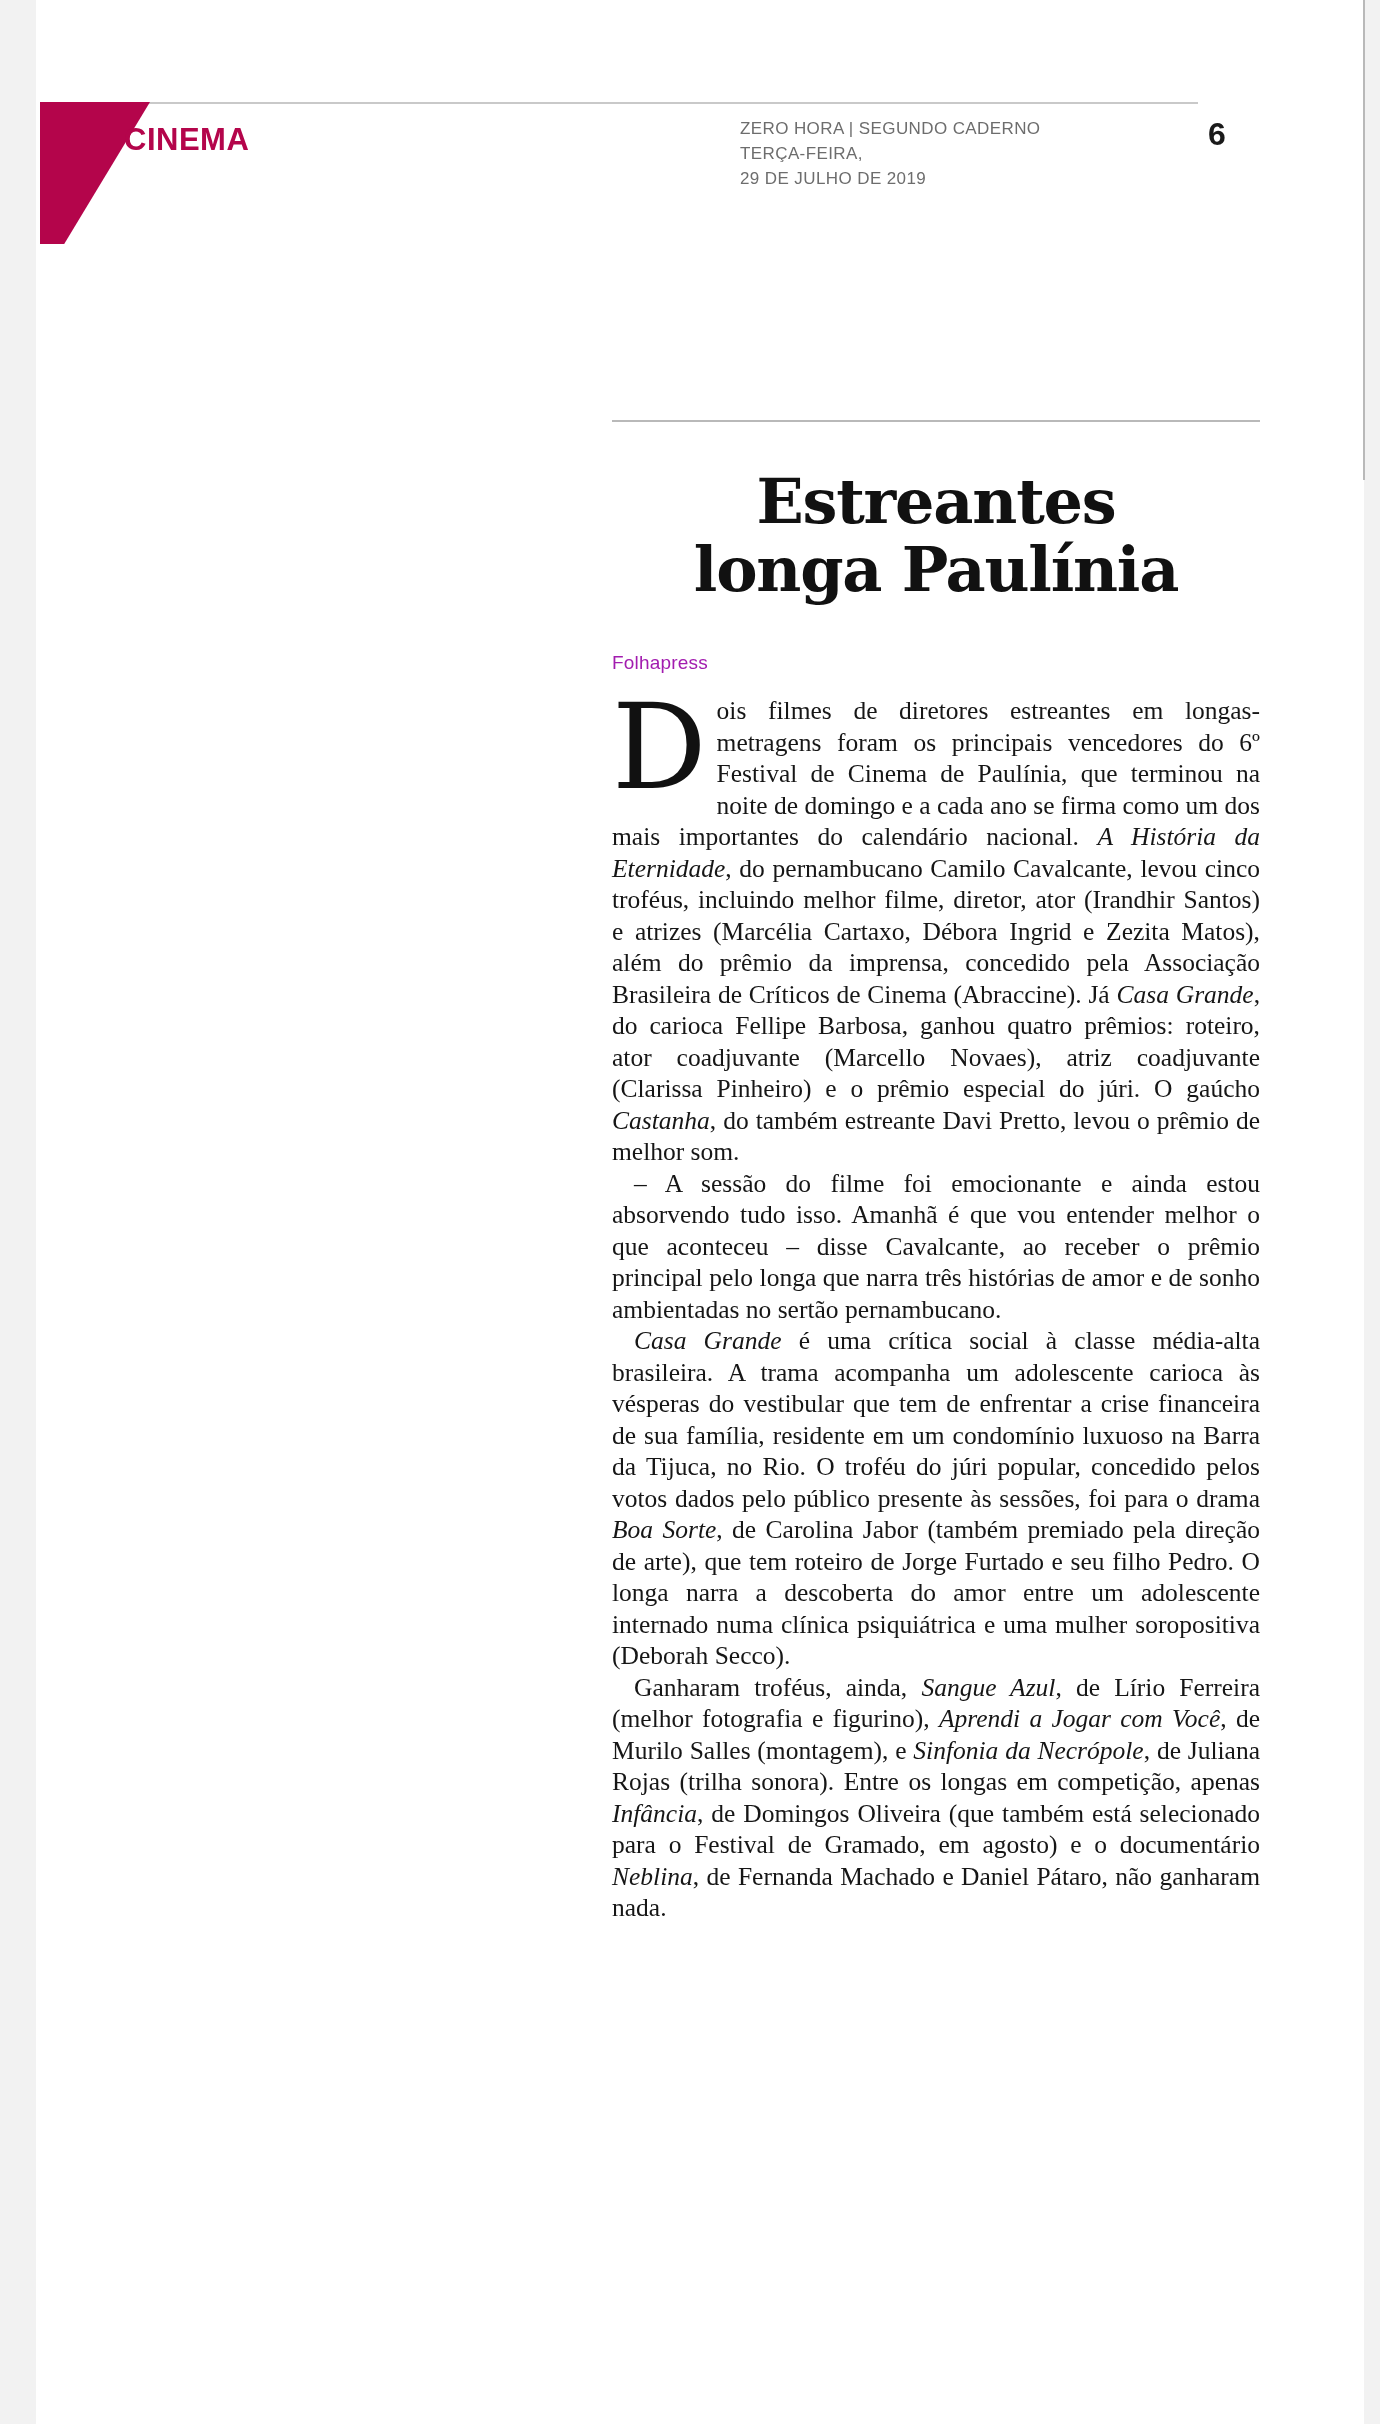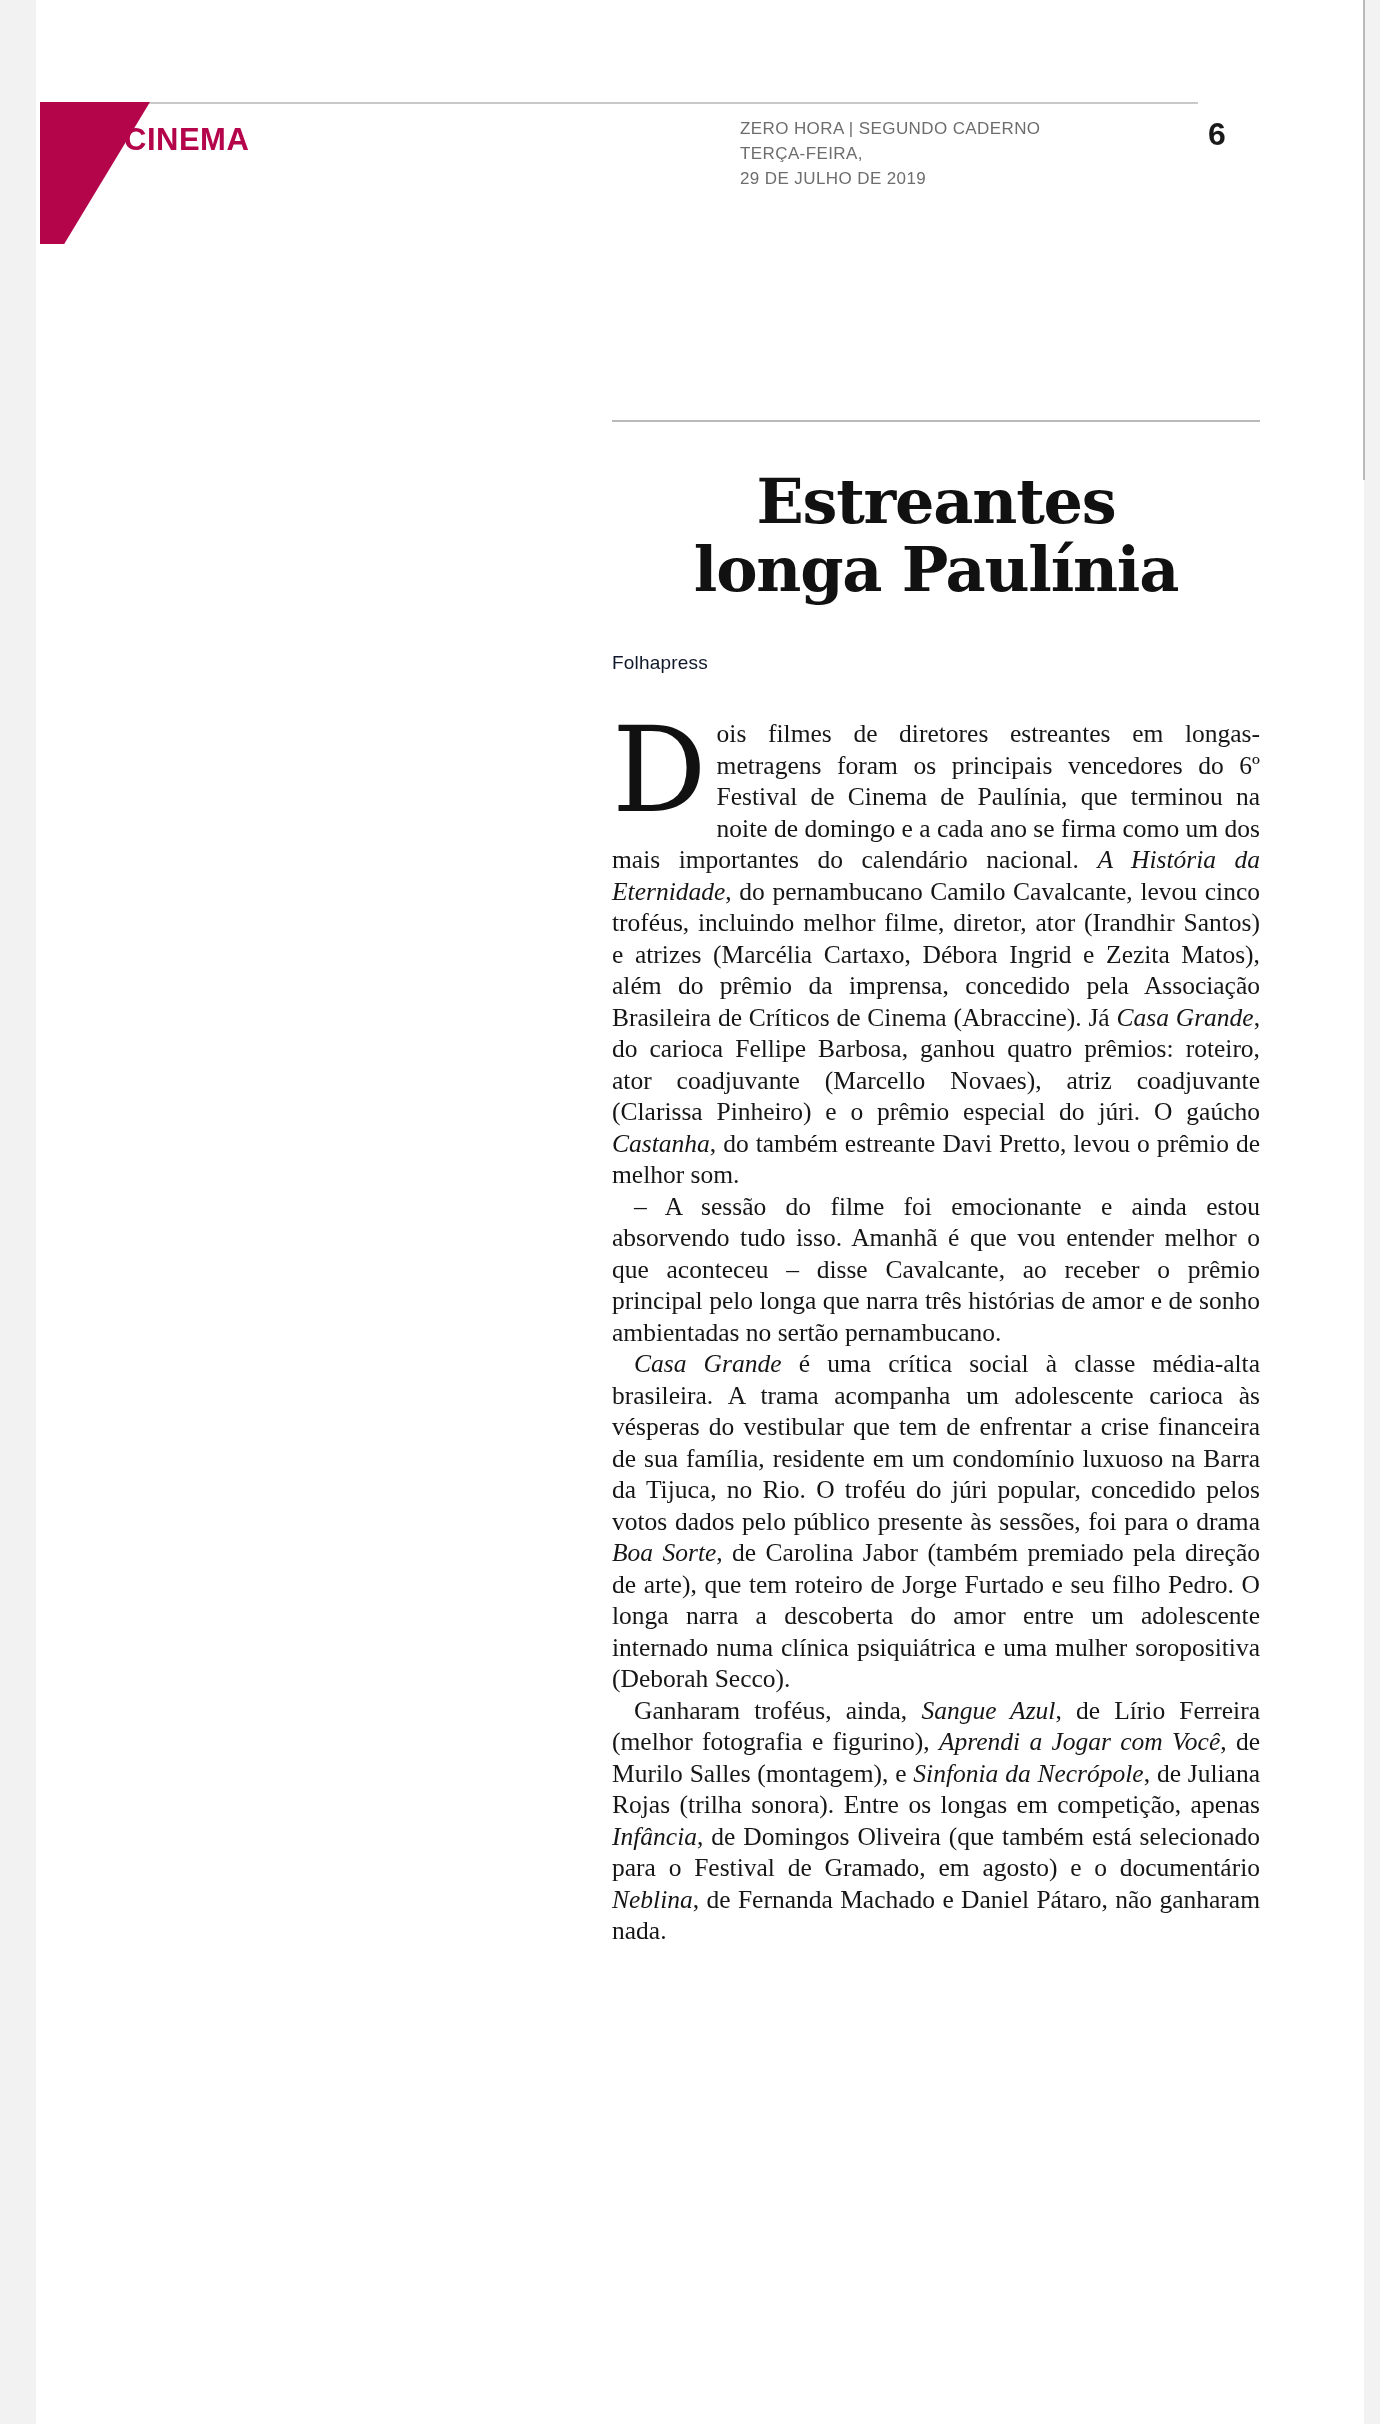--- a/index.html
+++ b/index.html
@@ -123,22 +123,22 @@
     font-size: 62px;
     line-height: 68px;
     letter-spacing: -1.2px;
     color: #111111;
     margin: 0 0 48px 0;
     text-align: center;
   }
   .byline {
     font-family: "Liberation Sans", sans-serif;
     font-size: 19px;
-    color: #0f172a;
-    margin-bottom: 44px;
+    color: #a21caf;
+    margin-bottom: 21px;
     letter-spacing: 0.2px;
   }
   .body {
     font-family: "Liberation Serif", serif;
     font-size: 25.5px;
     line-height: 31.5px;
     color: #161616;
     text-align: justify;
     hyphens: auto;
   }

